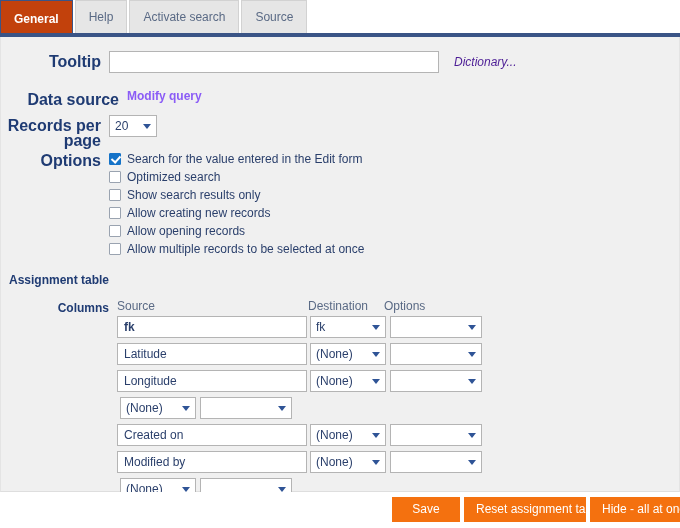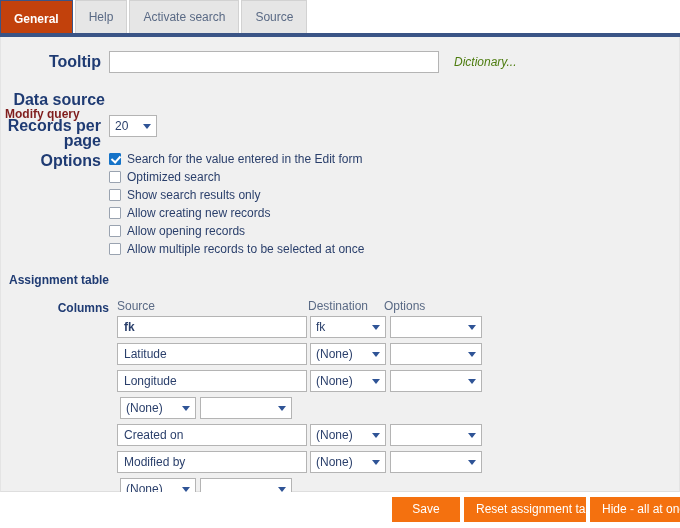--- a/index.html
+++ b/index.html
@@ -95,28 +95,28 @@
     color: #2a3f6b;
     font-family: "Liberation Sans", sans-serif;
     font-size: 12px;
     padding: 0 5px;
     outline: none;
   }
   .dict-link {
     position: absolute;
     left: 345px; top: 4px;
     font-style: italic;
-    color: #4d7c0f;
+    color: #4c1d95;
     font-size: 12px;
     white-space: nowrap;
   }
 
   .linktext {
     font-weight: bold;
-    color: #7f1d1d;
+    color: #8b5cf6;
     font-size: 12px;
     padding-top: 3px;
     cursor: pointer;
   }
 
   
   .sel {
     position: relative;
     display: inline-block;
     border: 1px solid #b4b4b4;
@@ -288,21 +288,21 @@
 <div id="panel">
 
   <div class="frow" style="left:0px; top:14px;">
     <div class="flabel">Tooltip</div>
     <div class="fctl">
       <input class="textbox" style="width: 330px;" type="text" placeholder="">
       <span class="dict-link">Dictionary...</span>
     </div>
   </div>
 
-  <div class="frow" style="left:4px; top:52px;flex-direction:column;">
+  <div class="frow" style="left:18px; top:52px;">
     <div class="flabel">Data source</div>
     <div class="fctl">
       <span class="linktext">Modify query</span>
     </div>
   </div>
 
   <div class="frow" style="left:0px; top:78px;">
     <div class="flabel twoline">
       <span>Records per page</span>
     </div>

